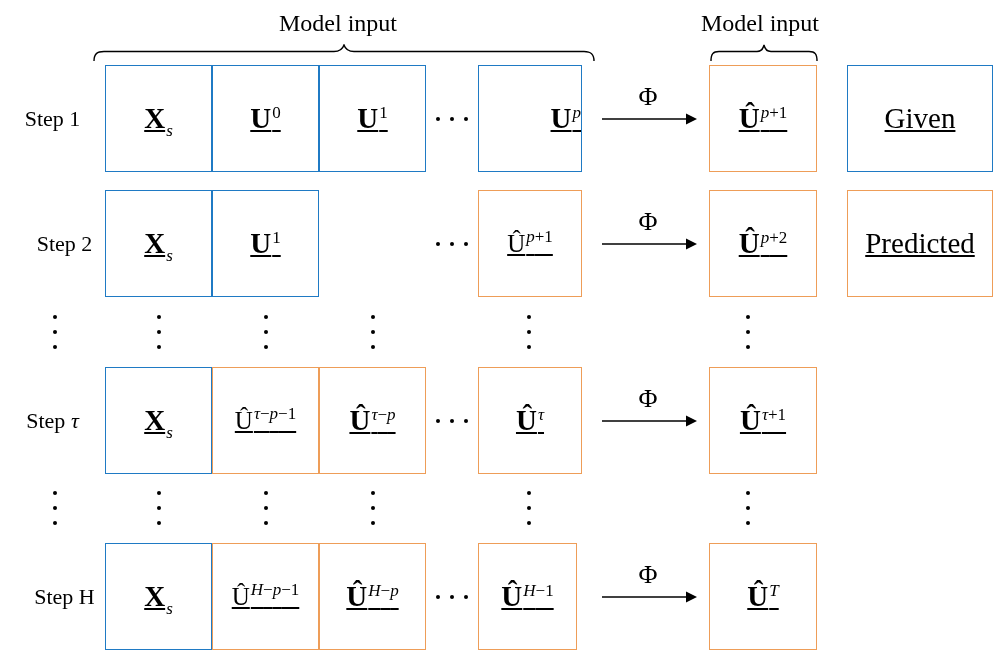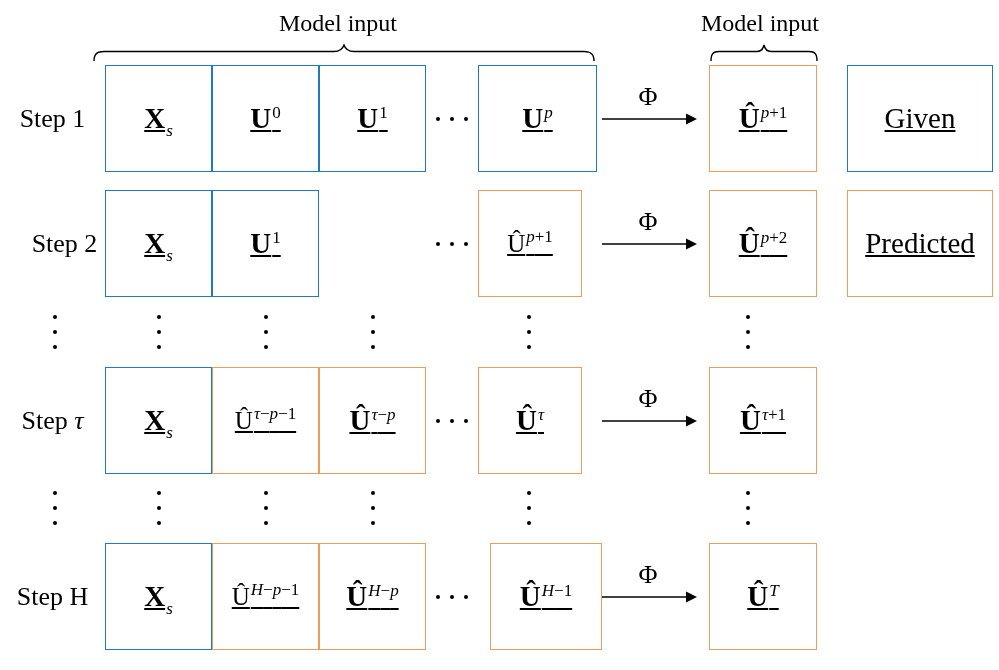--- a/index.html
+++ b/index.html
@@ -9,21 +9,21 @@
   
   #header{position:absolute;top:0;left:0;width:972px;height:64px;font-family:Liberation Serif, serif;}
   .hlabel{position:absolute;top:10px;transform:translateX(-50%);
           font-size:24px;white-space:nowrap;}
   .brace{position:absolute;top:44px;}
   
   .row{position:absolute;left:0;width:999px;}
   .cell{position:absolute;top:0;height:100%;display:flex;
         align-items:center;justify-content:center;box-sizing:border-box;}
   .box{border:1.5px solid #000;background:#fff;text-decoration:underline;}
-  .steplabel{font-size:26px;white-space:nowrap;}
+  .steplabel{font-size:22px;white-space:nowrap;}
   .math{font-size:29px;font-weight:bold;white-space:nowrap;}
   .math.thin{font-weight:normal;font-size:25px;}
   .sup{font-size:17px;font-weight:normal;position:relative;top:-10px;margin-left:1px;}
   .sub{font-size:17px;font-weight:normal;position:relative;top:8px;margin-left:1px;}
   .legendtext{font-size:29px;}
   
   .dot{width:4px;height:4px;border-radius:50%;background:#000;display:block;}
   .vdots{display:flex;flex-direction:column;gap:11px;align-items:center;}
   .hdotswrap{display:flex;gap:10px;align-items:center;}
   
@@ -55,21 +55,21 @@
         </div>
         <div class="cell box" style="left: 105px; width: 107px; border-color: rgb(31, 122, 196);">
           <span class="math"><span class="base">X</span><span class="sub"><i>s</i></span></span>
         </div>
         <div class="cell box" style="left: 212px; width: 107px; border-color: rgb(31, 122, 196);">
           <span class="math"><span class="base">U</span><span class="sup">0</span></span>
         </div>
         <div class="cell box" style="left: 319px; width: 107px; border-color: rgb(31, 122, 196);">
           <span class="math"><span class="base">U</span><span class="sup">1</span></span>
         </div>
-        <div class="cell box" style="left: 478px; width: 119px; border-color: rgb(31, 122, 196);">
+        <div class="cell box" style="left: 478px; width: 104px; border-color: rgb(31, 122, 196); justify-content: flex-end;">
           <span class="math"><span class="base">U</span><span class="sup"><i>p</i></span></span>
         </div>
         <div class="cell" style="left: 426px; width: 52px;">
           <div class="hdotswrap">
             <i class="dot"></i>
             <i class="dot"></i>
             <i class="dot"></i>
           </div>
         </div>
         <div class="arrowcell" style="left: 582px; width: 127px;">
@@ -236,33 +236,33 @@
         </div>
         <div class="cell" style="left: 738px; width: 20px;">
           <div class="vdots">
             <i class="dot"></i>
             <i class="dot"></i>
             <i class="dot"></i>
           </div>
         </div>
       </div>
       <div class="row" style="top: 543px; height: 107px;">
-        <div class="cell" style="left: 0px; width: 105px;">
+        <div class="cell" style="left: 12px; width: 105px;">
           <span class="steplabel">Step H</span>
         </div>
         <div class="cell box" style="left: 105px; width: 107px; border-color: rgb(31, 122, 196);">
           <span class="math"><span class="base">X</span><span class="sub"><i>s</i></span></span>
         </div>
         <div class="cell box" style="left: 212px; width: 107px; border-color: rgb(238, 157, 88);">
           <span class="math thin"><span class="base">Û</span><span class="sup"><i>H</i>−<i>p</i>−1</span></span>
         </div>
         <div class="cell box" style="left: 319px; width: 107px; border-color: rgb(238, 157, 88);">
           <span class="math"><span class="base">Û</span><span class="sup"><i>H</i>−<i>p</i></span></span>
         </div>
-        <div class="cell box" style="left: 478px; width: 112px; border-color: rgb(238, 157, 88); margin-left: 12px;">
+        <div class="cell box" style="left: 478px; width: 99px; border-color: rgb(238, 157, 88);">
           <span class="math"><span class="base">Û</span><span class="sup"><i>H</i>−1</span></span>
         </div>
         <div class="cell" style="left: 426px; width: 52px;">
           <div class="hdotswrap">
             <i class="dot"></i>
             <i class="dot"></i>
             <i class="dot"></i>
           </div>
         </div>
         <div class="arrowcell" style="left: 582px; width: 127px;">

